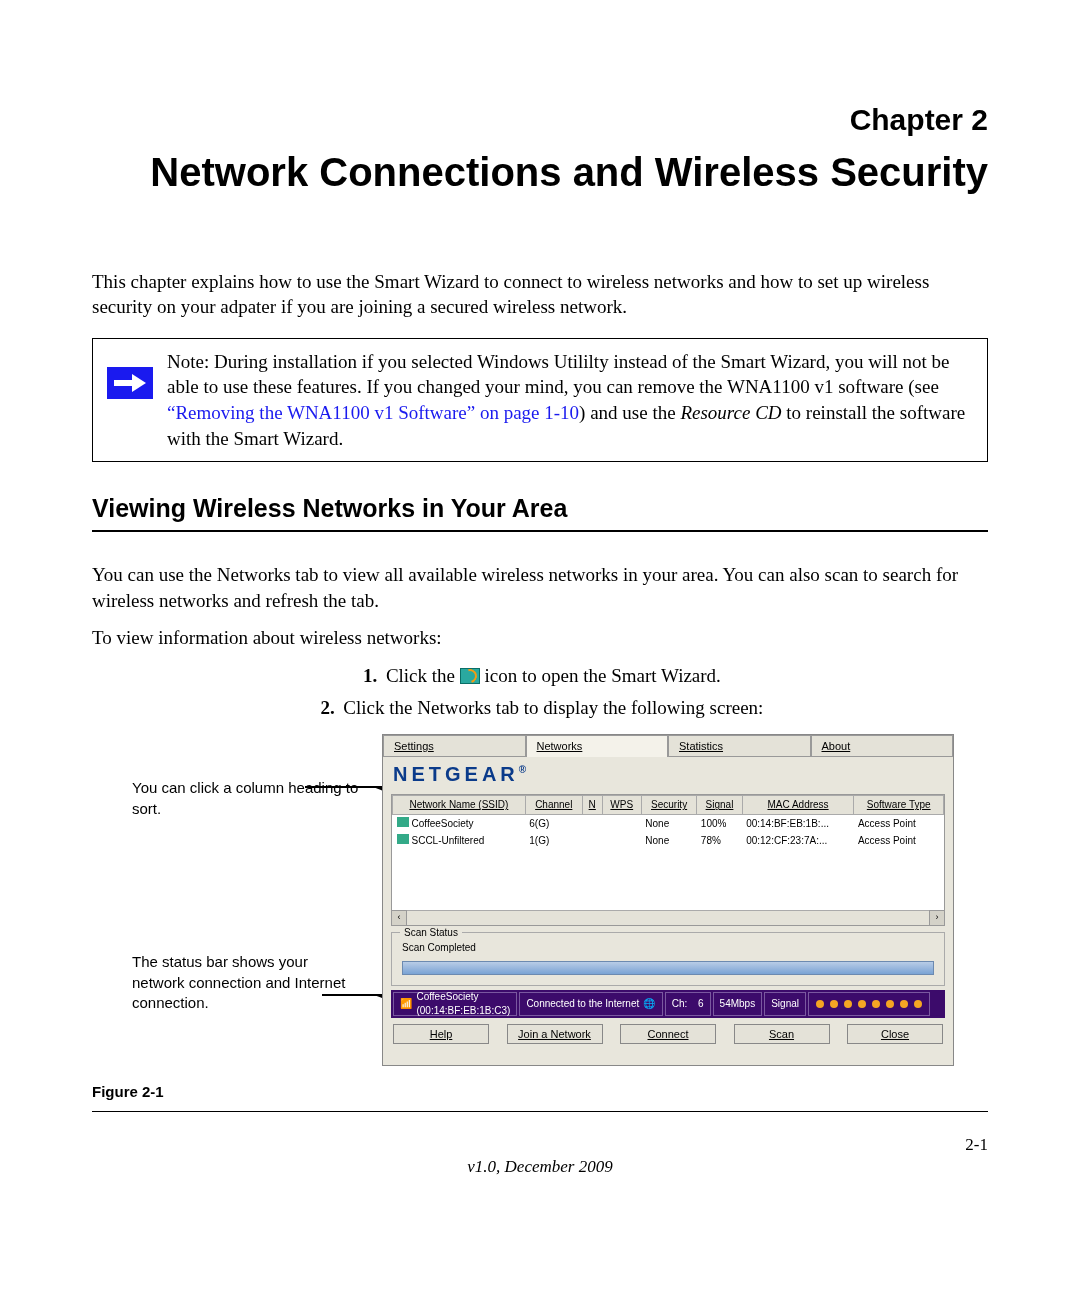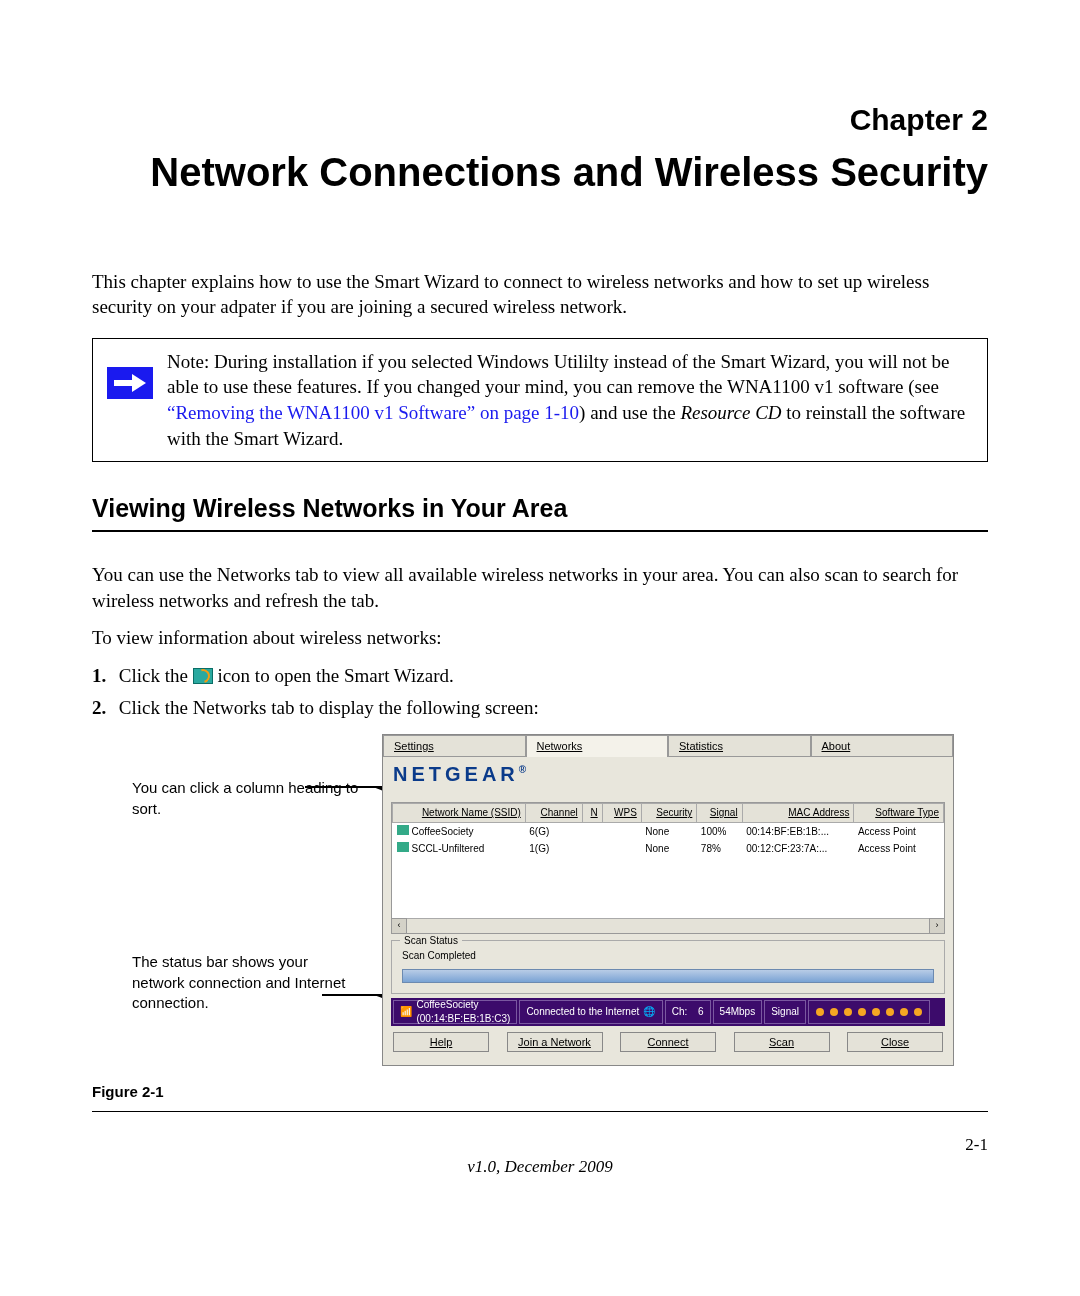--- a/index.html
+++ b/index.html
@@ -49,21 +49,21 @@
   .note-text .italic { font-style: italic; }
   .section-heading {
     font-family: Arial, Helvetica, sans-serif;
     font-weight: bold;
     font-size: 25px;
     border-bottom: 2px solid #000;
     padding-bottom: 4px;
     margin: 30px 0 30px 0;
   }
   .steps { margin: 0; padding: 0; }
-  .steps li { list-style: none; margin: 6px 0; }
+  .steps li { list-style: none; margin: 6px 0; text-align: center; }
   .steps .num { font-weight: bold; display:inline-block; width:22px; }
   .inline-icon {
     display: inline-block;
     width: 20px; height: 16px;
     vertical-align: -2px;
     position: relative;
   }
   .inline-icon .bg { position:absolute; inset:0; background:#2aa9a0; border:1px solid #0a6e66; }
   .inline-icon .arc { position:absolute; left:3px; top:1px; width:10px; height:10px; border:2px solid #f39c12; border-left-color:transparent; border-bottom-color:transparent; border-radius:50%; transform:rotate(30deg);}
   .figure-area { position: relative; margin-top: 14px; height: 340px; }
@@ -85,25 +85,25 @@
     left: 290px; top: 0;
     width: 570px; height: 330px;
     background: #e8e6dc;
     border: 1px solid #888;
     font-family: Tahoma, Arial, sans-serif;
     font-size: 11px;
   }
   .tabs { display:flex; height:22px; }
   .tab { flex:1; border:1px solid #999; background:#e4e2d8; display:flex; align-items:center; padding:0 10px; text-decoration: underline; color:#000; }
   .tab.active { background:#f4f2ea; border-bottom:none; }
-  .brand { font-family: Arial, sans-serif; font-weight:900; font-size:20px; color:#0b3b8a; letter-spacing:4px; padding:4px 10px 14px 10px; }
+  .brand { font-family: Arial, sans-serif; font-weight:900; font-size:20px; color:#0b3b8a; letter-spacing:4px; padding:4px 10px 6px 10px; }
   .brand sup { font-size:10px; letter-spacing:0;}
   .net-table { margin:0 8px; border:1px solid #999; background:#fff; height:130px; overflow:hidden; position:relative;}
   .net-table table { width:100%; border-collapse:collapse; font-size:10px; }
-  .net-table th { background:#e4e2d8; border:1px solid #aaa; padding:2px 4px; text-align:right; font-weight:normal; text-decoration:underline; white-space:nowrap;}
+  .net-table th { background:#e4e2d8; border:1px solid #aaa; padding:2px 4px; text-align:center; font-weight:normal; text-decoration:underline; white-space:nowrap;}
   .net-table td { padding:2px 4px; white-space:nowrap;}
   .net-table .icon-ap { display:inline-block; width:12px; height:10px; background:#3a8; margin-right:3px;}
   .scroll-track { position:absolute; left:0; right:0; bottom:0; height:14px; background:#e4e2d8; border-top:1px solid #aaa; }
   .scroll-track .arr { width:14px; height:14px; background:#d4d2c8; border:1px solid #999; position:absolute; top:-1px; font-size:9px; text-align:center; line-height:12px;}
   .scroll-track .arr.l{left:-1px;} .scroll-track .arr.r{right:-1px;}
   .scan-status { margin:6px 8px 4px 8px; border:1px solid #aaa; padding:8px 10px 10px 10px; position:relative; font-size:10px;}
   .scan-status .label { position:absolute; top:-7px; left:8px; background:#e8e6dc; padding:0 4px;}
   .scan-bar { height:12px; background:linear-gradient(#b8cce6,#7aa3d4); border:1px solid #6c8ab0; margin-top:6px; }
   .status-bar { margin:4px 8px; height:28px; background:#3c0b6b; display:flex; align-items:center; color:#fff; font-size:10px; gap:2px; padding:0 2px;}
   .status-bar .seg { border:1px solid #7a58a0; padding:2px 6px; height:18px; display:flex; align-items:center; gap:4px; white-space:nowrap;}

